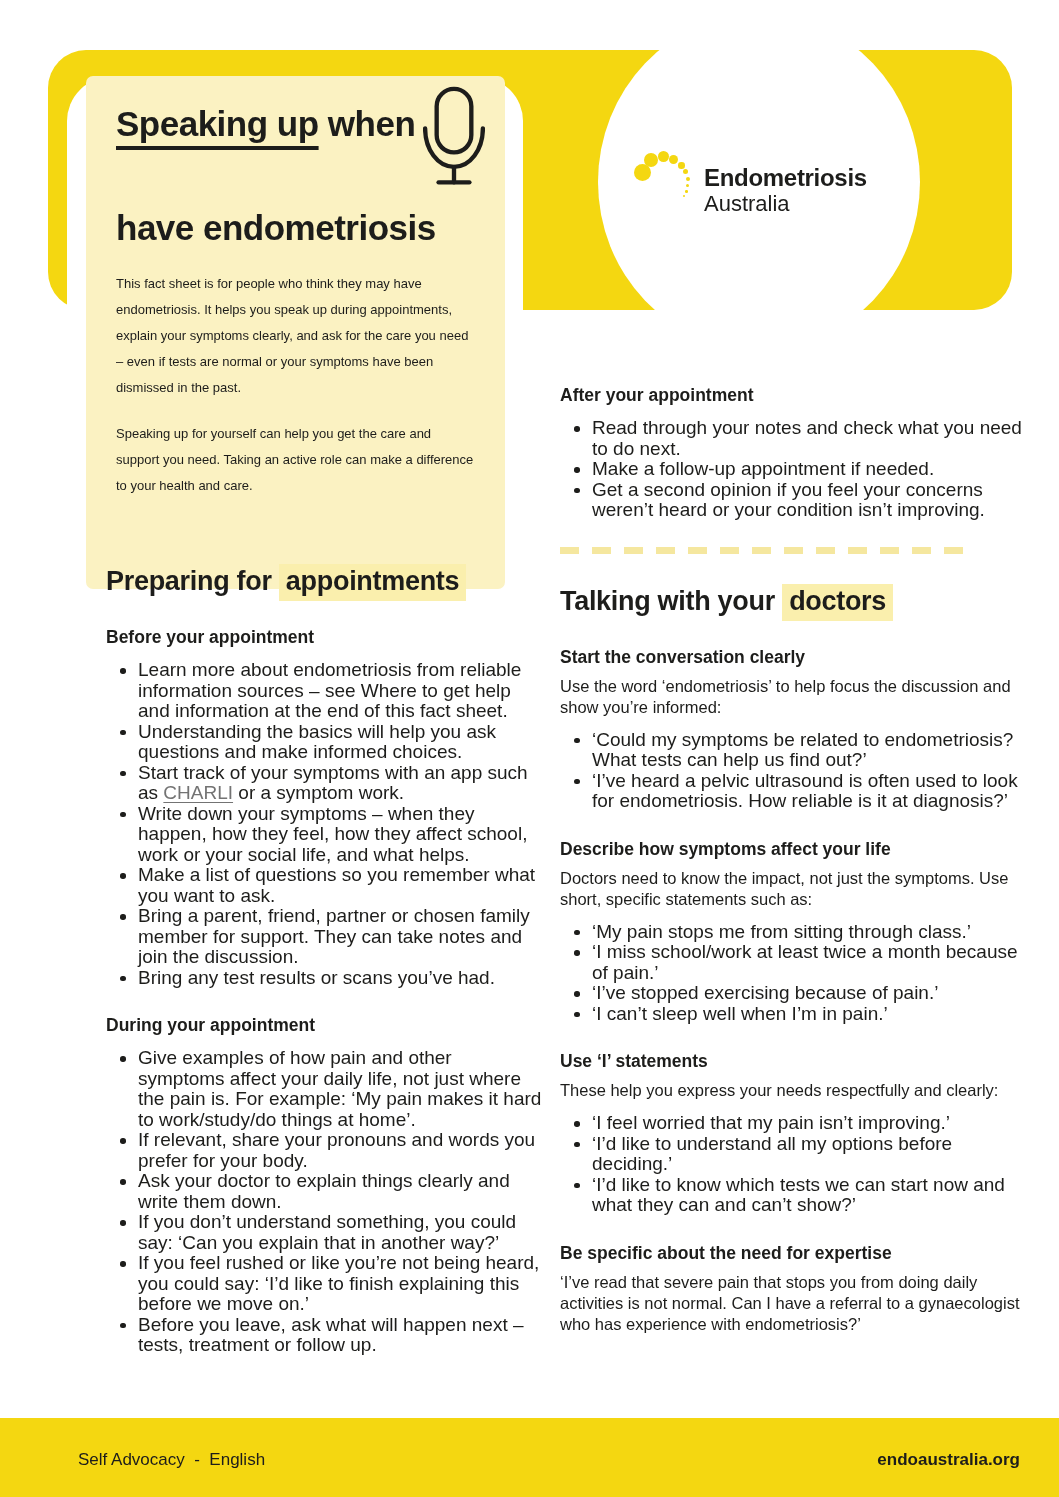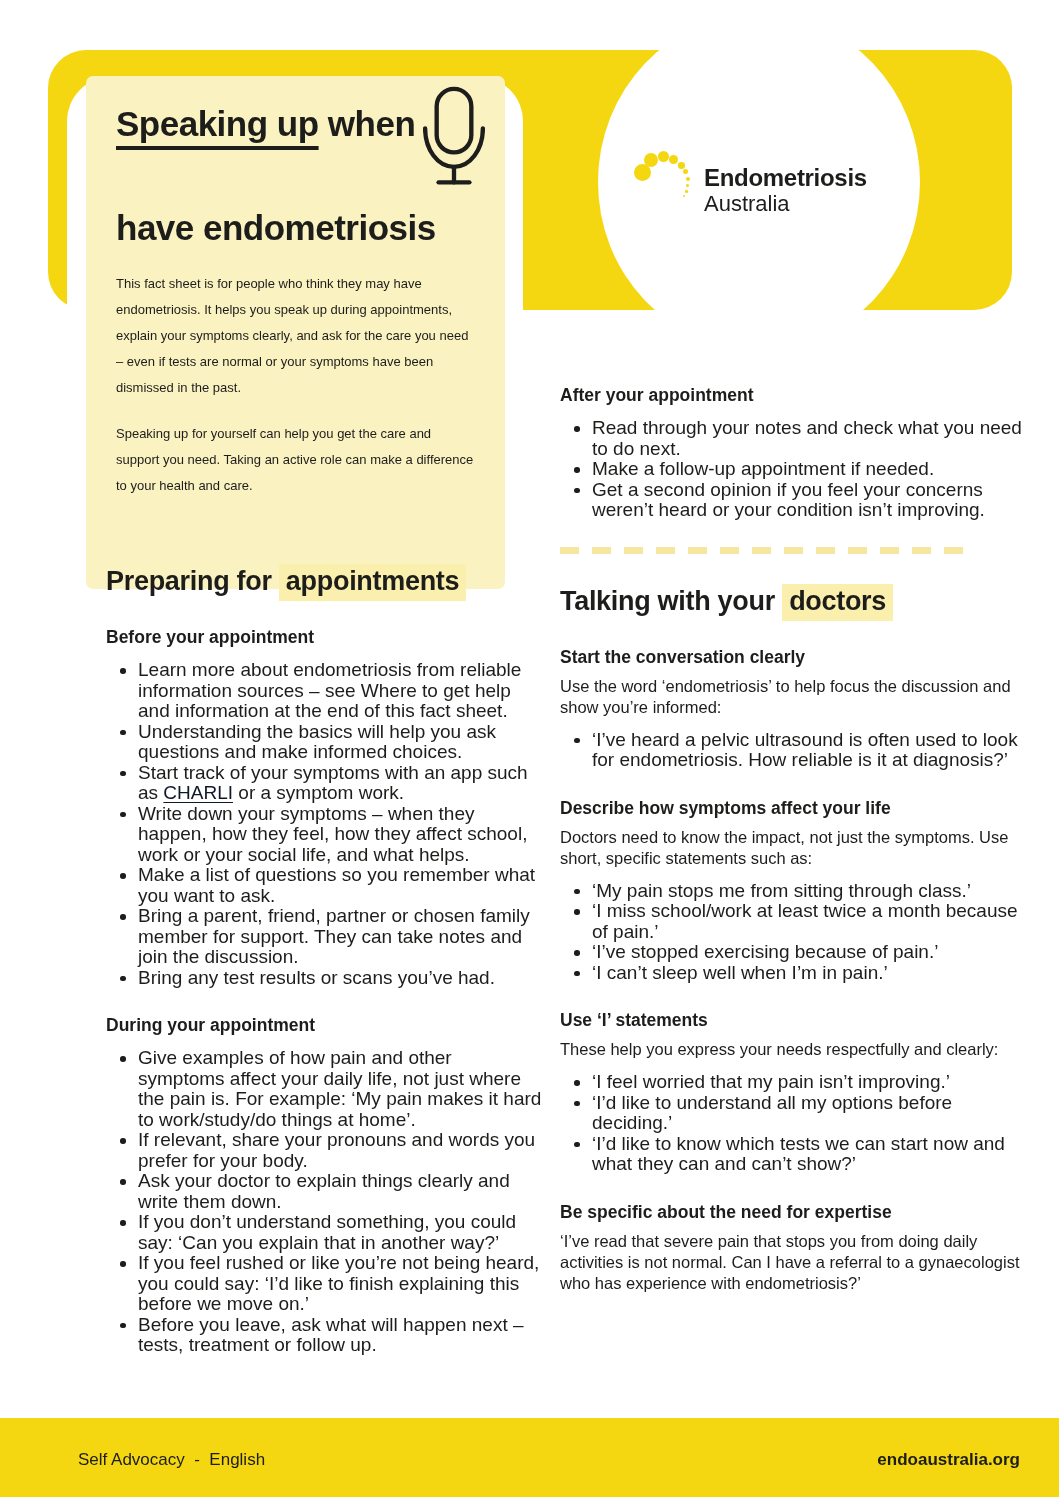--- a/index.html
+++ b/index.html
@@ -39,21 +39,21 @@
   h2 { margin:0; font-size:27px; line-height:38px; font-weight:700; letter-spacing:-0.3px; }
   .right-col h2 { margin-top:28px; }
   h3 { margin:26px 0 0 0; font-size:17.5px; line-height:22px; font-weight:700; }
   .right-col h3.first { margin-top:0; }
   .body { margin:8px 0 0 0; font-size:16.5px; line-height:21px; }
   ul { list-style:none; margin:12px 0 0 0; padding:0 0 0 14px; }
   li { position:relative; padding-left:18px; font-size:19px; line-height:20.5px; }
   li::before { content:""; position:absolute; left:0; top:8px; width:5.5px; height:5.5px;
                border-radius:50%; background:#1D1D1B; }
   .hl { background:#FAEFAD; padding:2px 7px 5px; }
-  .charli-link { color:#0f172a; text-decoration:underline; text-underline-offset:3px; cursor:pointer; }
+  .charli-link { color:#737373; text-decoration:underline; text-underline-offset:3px; cursor:pointer; }
 
   .dash-divider { margin-top:26px; width:406px; height:7px;
     background:repeating-linear-gradient(to right, #F5E79F 0 19px, transparent 19px 32px); }
 
   
   .footer { position:absolute; left:0; bottom:0; width:1059px; height:79px;
             background:#F4D711; display:flex; justify-content:space-between;
             padding:32px 39px 0 78px; }
   .footer-left  { font-size:17px; white-space:pre-wrap; }
   .footer-right { font-size:17px; font-weight:700; }
@@ -137,20 +137,21 @@
       <li>Get a second opinion if you feel your concerns weren’t heard or your condition isn’t improving.</li>
     </ul>
 
     <div class="dash-divider"></div>
 
     <h2><span>Talking with your </span><span class="hl">doctors</span></h2>
 
     <h3>Start the conversation clearly</h3>
     <p class="body">Use the word ‘endometriosis’ to help focus the discussion and show you’re informed:</p>
     <ul>
+      <li>‘Could my symptoms be related to endometriosis? What tests can help us find out?’</li>
       <li>‘I’ve heard a pelvic ultrasound is often used to look for endometriosis. How reliable is it at diagnosis?’</li>
     </ul>
 
     <h3>Describe how symptoms affect your life</h3>
     <p class="body">Doctors need to know the impact, not just the symptoms. Use short, specific statements such as:</p>
     <ul>
       <li>‘My pain stops me from sitting through class.’</li>
       <li>‘I miss school/work at least twice a month because of pain.’</li>
       <li>‘I’ve stopped exercising because of pain.’</li>
       <li>‘I can’t sleep well when I’m in pain.’</li>

